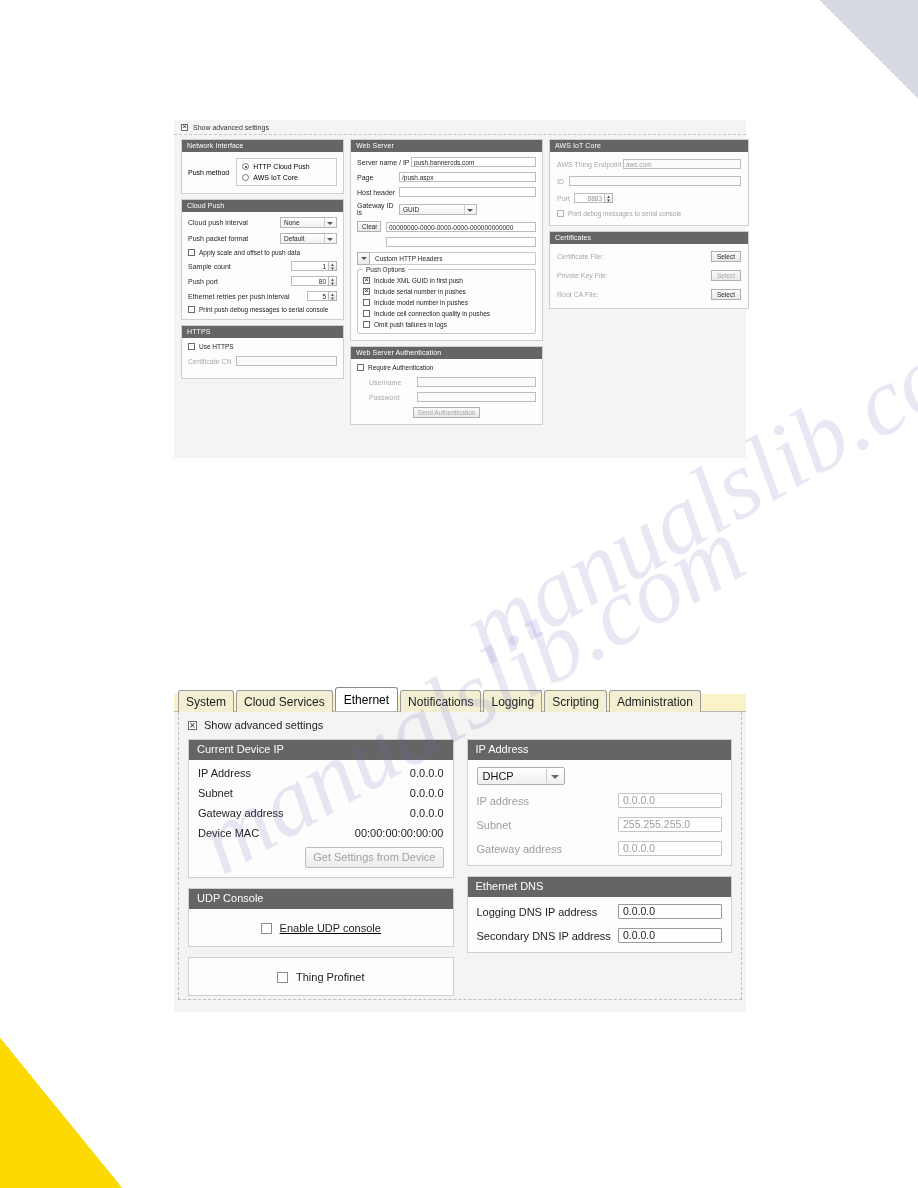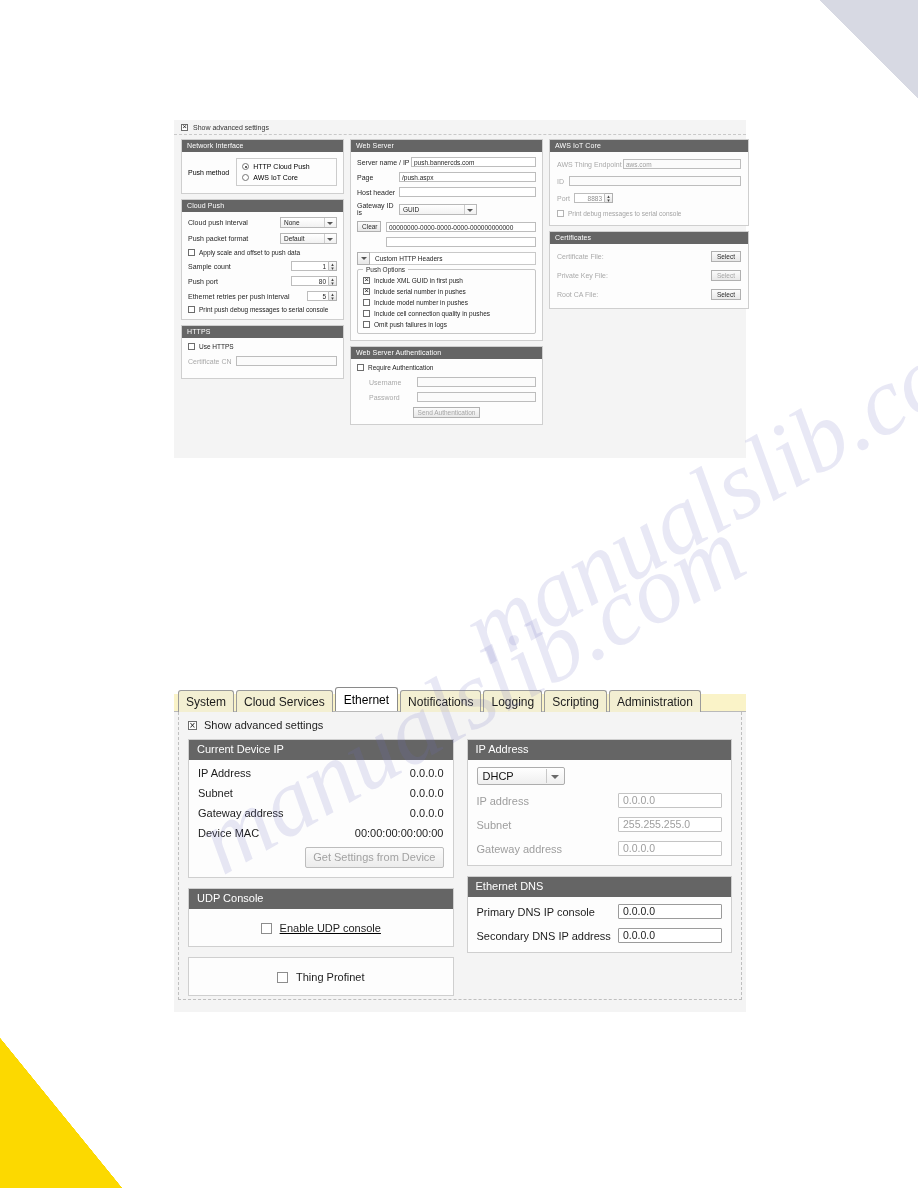--- a/index.html
+++ b/index.html
@@ -805,21 +805,21 @@
               <span class="ilabel">Gateway address</span>
               <div class="txt2">0.0.0.0</div>
             </div>
           </div>
         </div>
 
         <div class="panel2">
           <div class="phead2">Ethernet DNS</div>
           <div class="pbody2">
             <div class="iprow">
-              <span class="ilabel strong">Primary DNS IP console</span>
+              <span class="ilabel strong">Logging DNS IP address</span>
               <div class="txt2 strong">0.0.0.0</div>
             </div>
             <div class="iprow">
               <span class="ilabel strong">Secondary DNS IP address</span>
               <div class="txt2 strong">0.0.0.0</div>
             </div>
           </div>
         </div>
 
       </div>

